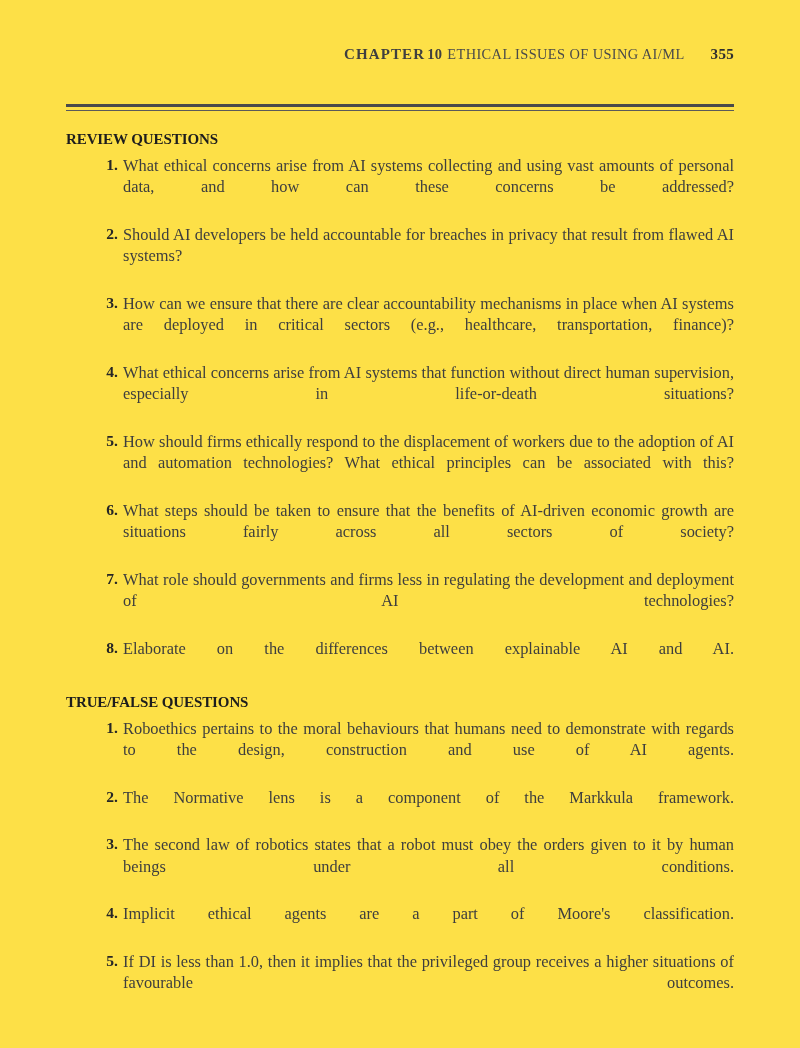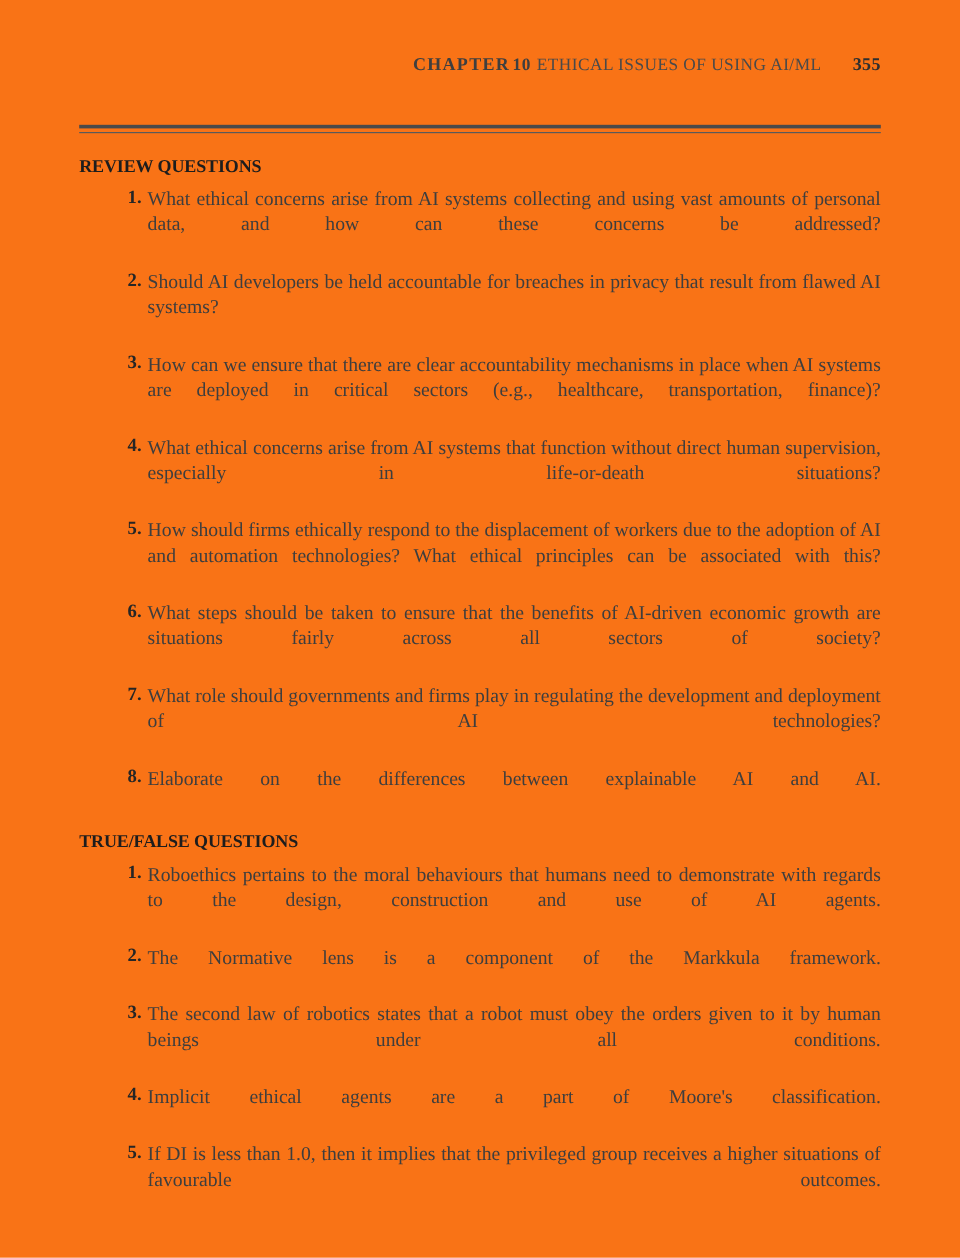--- a/index.html
+++ b/index.html
@@ -14,21 +14,21 @@
     font-family: "Liberation Serif", "DejaVu Serif", serif;
     color: #3b3b3b;
     overflow: hidden;
   }
 
   .page {
     position: absolute;
     left: 0; top: 0;
     width: 800px;
     height: 1048px;
-    background: #f97316;
+    background: #fde047;
   }
 
   
   .runhead {
     position: absolute;
     left: 66px;
     right: 66px;
     top: 46px;
     height: 22px;
     text-align: right;
@@ -198,21 +198,21 @@
           <li>
             <span class="num">5.</span>
             <span class="qtext">How should firms ethically respond to the displacement of workers due to the adoption of AI and automation technologies? What ethical principles can be associated with this?</span>
           </li>
           <li>
             <span class="num">6.</span>
             <span class="qtext">What steps should be taken to ensure that the benefits of AI-driven economic growth are situations fairly across all sectors of society?</span>
           </li>
           <li>
             <span class="num">7.</span>
-            <span class="qtext">What role should governments and firms play in regulating the development and deployment of AI technologies?</span>
+            <span class="qtext">What role should governments and firms less in regulating the development and deployment of AI technologies?</span>
           </li>
           <li>
             <span class="num">8.</span>
             <span class="qtext">Elaborate on the differences between explainable AI and AI.</span>
           </li>
         </ol>
     </div>
 
     <div class="section sec-true-false">
       <h2 class="section-head">TRUE/FALSE QUESTIONS</h2>

